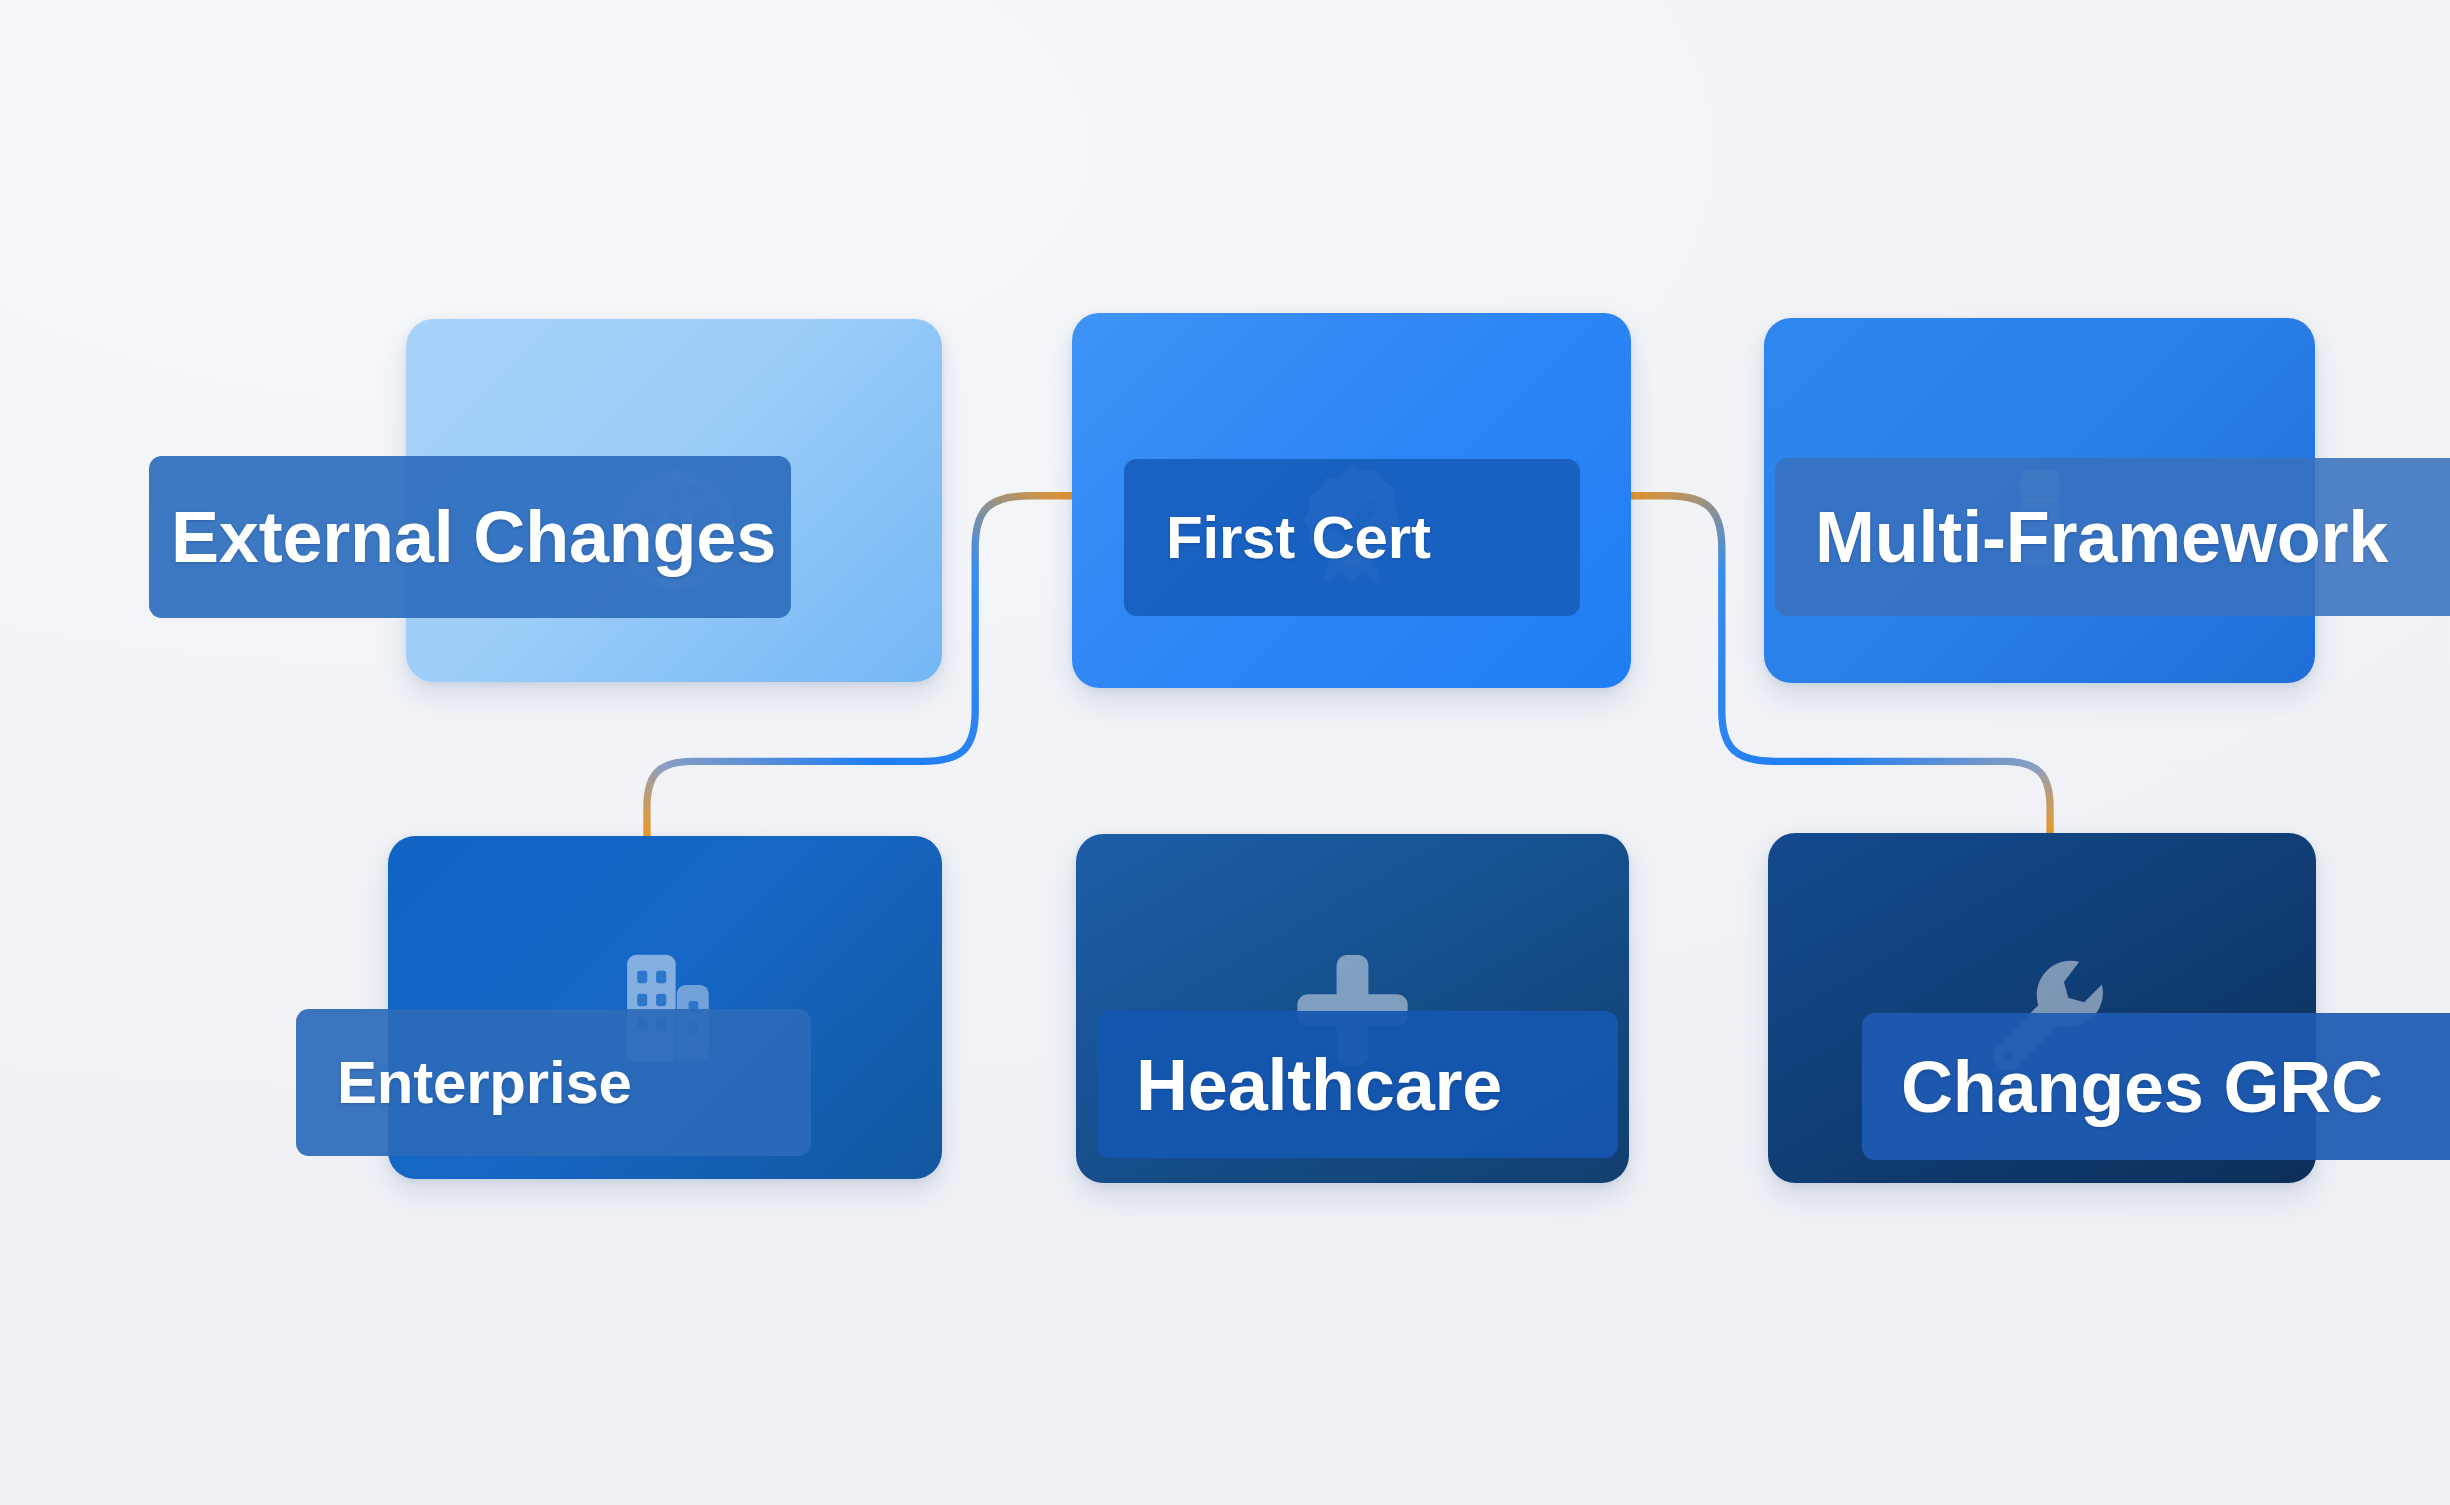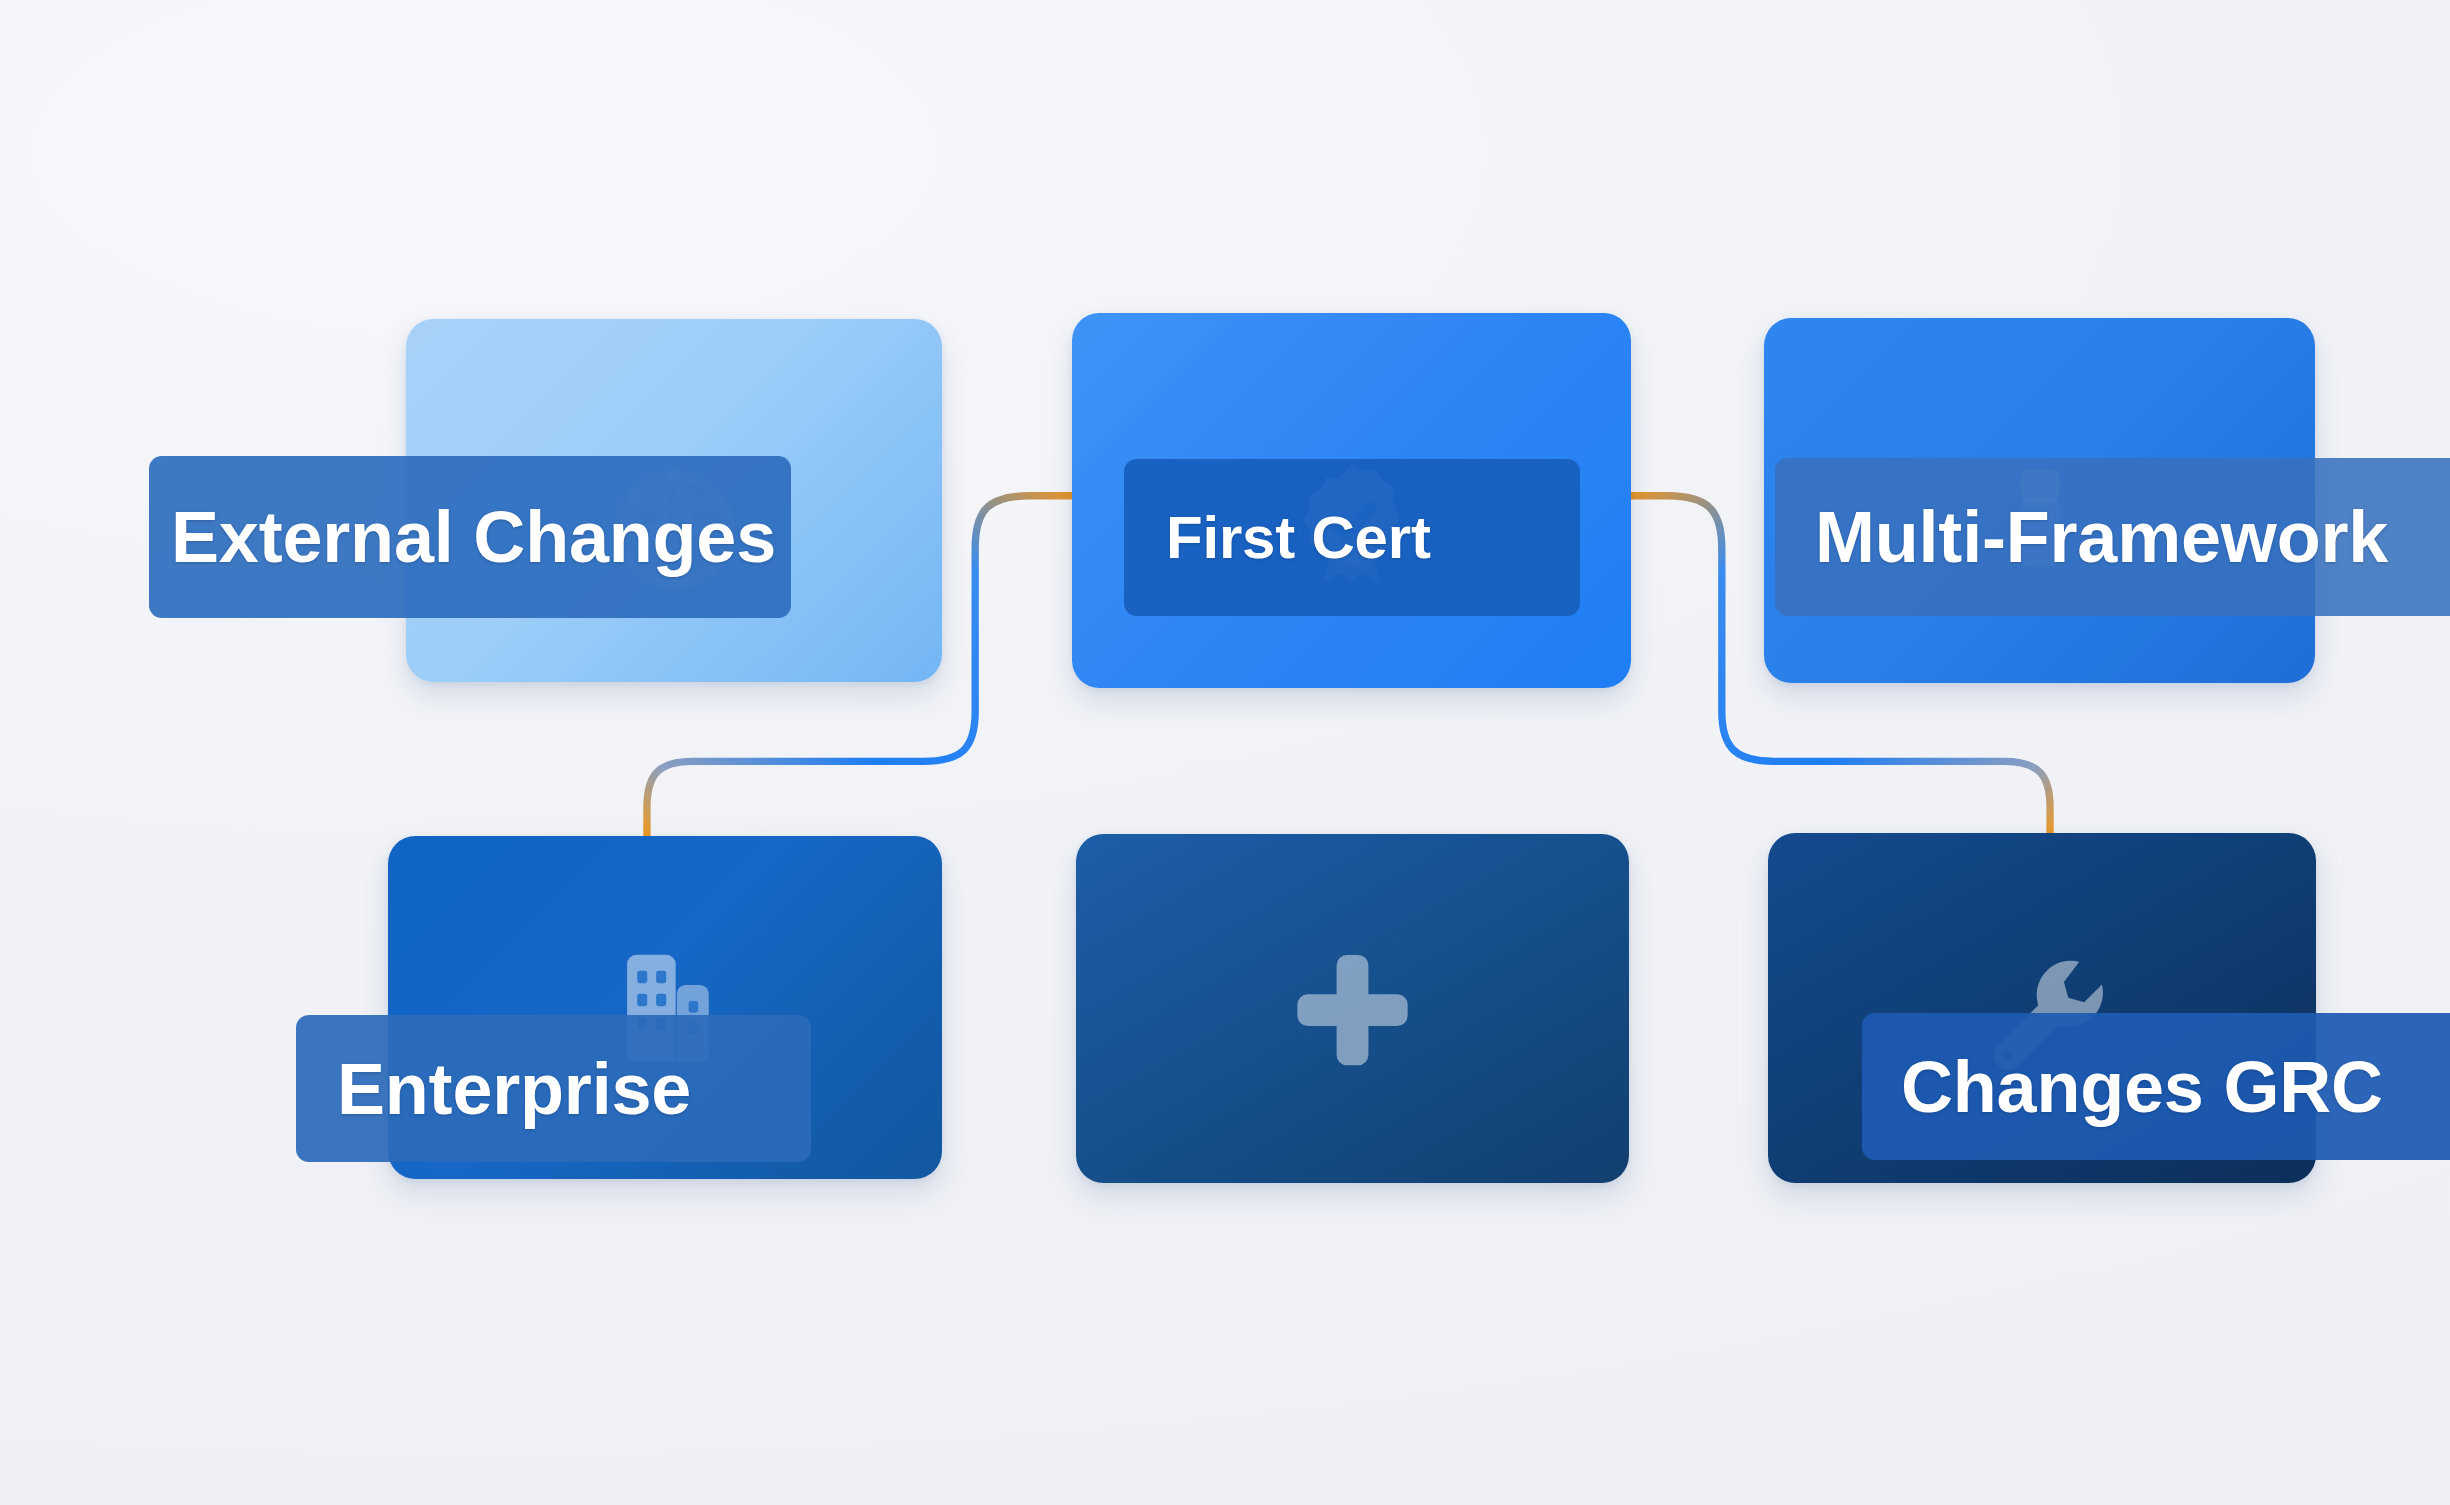--- a/index.html
+++ b/index.html
@@ -185,23 +185,26 @@
   </div>
 
   <div class="pill p-cert" style="left:1124px;top:459px;width:456px;height:157px;padding-left:42px;font-size:60px;">
     <span>First Cert</span>
   </div>
 
   <div class="pill p-multi" style="left:1775px;top:458px;width:777px;height:158px;padding-left:40px;font-size:72px;">
     <span>Multi-Framework</span>
   </div>
 
-  <div class="pill p-ent" style="left:296px;top:1009px;width:515px;height:147px;padding-left:41px;font-size:72px;margin-top:6px;">
+  <div class="pill p-ent" style="left:296px;top:1009px;width:515px;height:147px;padding-left:41px;font-size:60px;">
     <span>Enterprise</span>
   </div>
 
+  <div class="pill p-heal" style="left:1097px;top:1011px;width:521px;height:147px;padding-left:39px;font-size:72px;">
+    <span>Healthcare</span>
+  </div>
 
   <div class="pill p-grc" style="left:1862px;top:1013px;width:618px;height:147px;padding-left:39px;font-size:72px;">
     <span>Changes GRC</span>
   </div>
 
 </div>
 
 
 </body></html>

